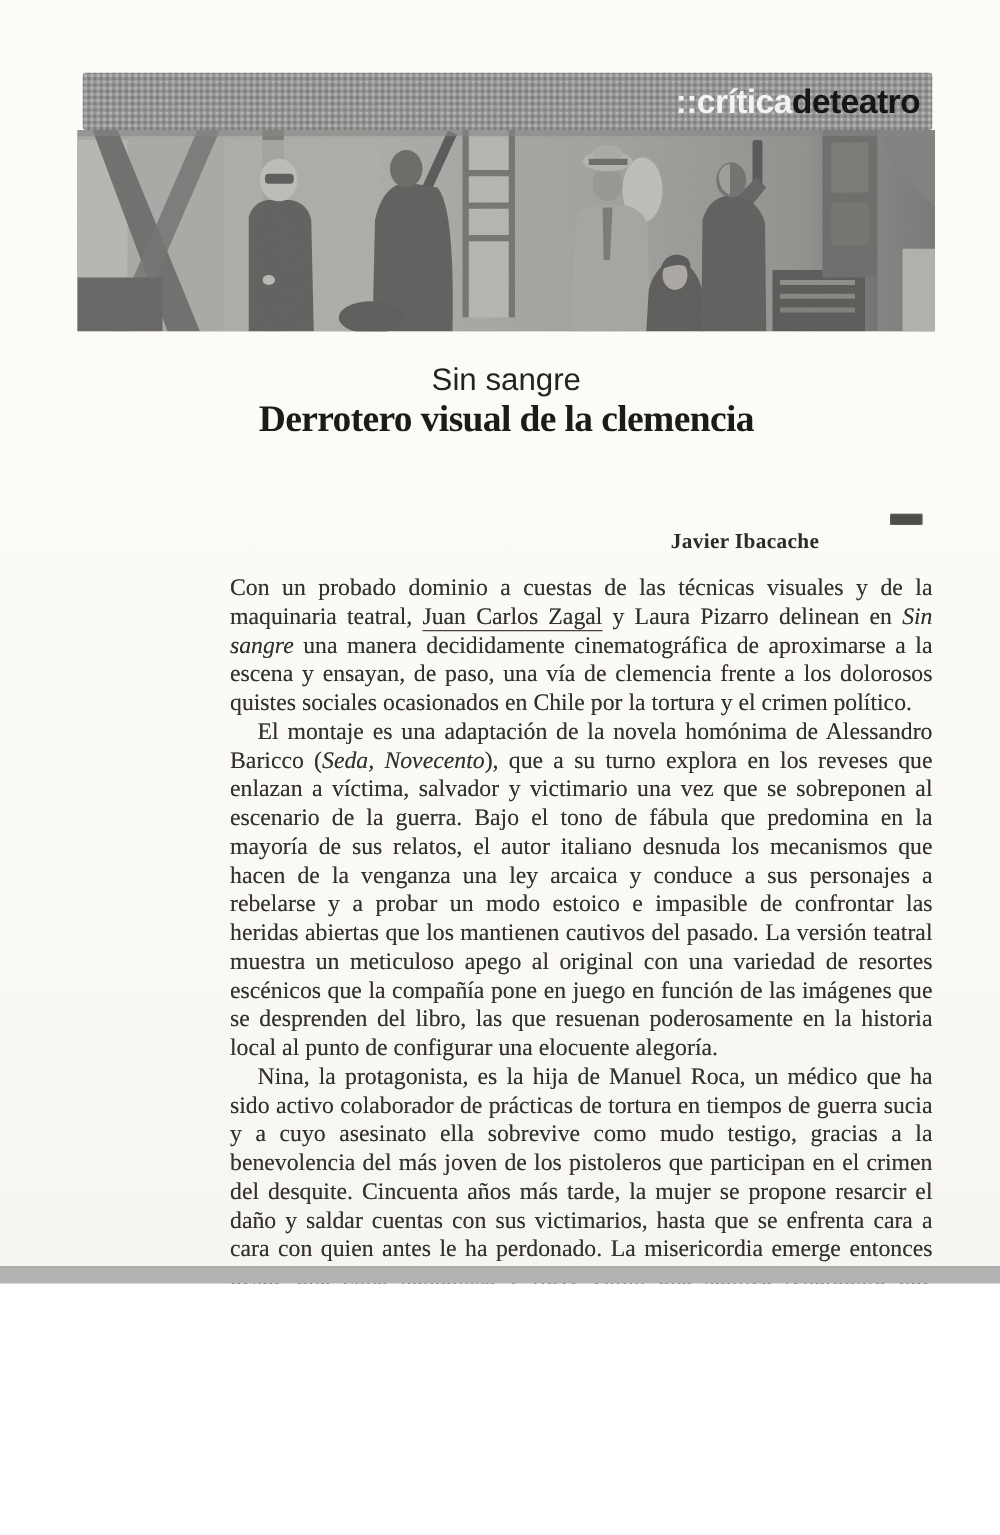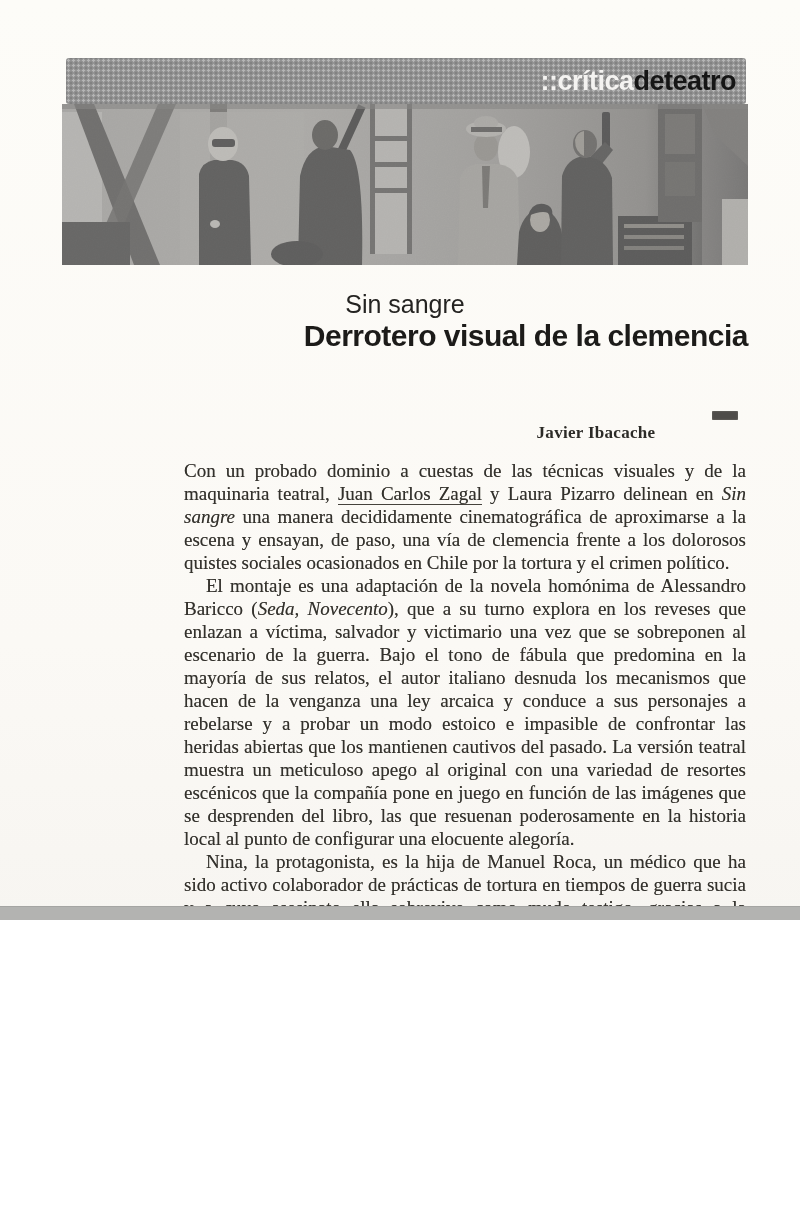--- a/index.html
+++ b/index.html
@@ -1,17 +1,17 @@
 <!DOCTYPE html>
 <html><head>
 <meta charset="utf-8">
 <style>
   html,body{margin:0;padding:0;}
   .page{
-    position:relative;width:800px;height:920px;overflow:hidden;
+    position:relative;width:800px;height:1027px;overflow:hidden;
     background:linear-gradient(180deg,#fdfcf8 0%,#fbf9f5 70%,#f7f5f1 100%);
     font-family:"Liberation Serif",serif;
   }
   
   .scan-band{position:absolute;left:0;bottom:0;width:800px;height:13px;background:#b3b3b1;border-top:1px solid #a5a5a3;}
   
   .header-bar{
     position:absolute;left:66px;top:58px;width:680px;height:46px;border-radius:3px;
     background-color:#959595;
     background-image:
@@ -28,22 +28,22 @@
   .brand-dark{color:#161616;}
   
   .photo{position:absolute;left:62px;top:104px;width:686px;height:161px;background:#9b9995;}
   .photo svg{display:block;}
   
   .supertitle{
     position:absolute;left:62px;top:290px;width:686px;text-align:center;
     font-family:"Liberation Sans",sans-serif;font-size:25px;font-weight:400;color:#242321;letter-spacing:0;
   }
   .title{
-    position:absolute;left:62px;top:319px;width:686px;text-align:right;
-    font-family:Liberation Sans, sans-serif;font-size:30px;font-weight:bold;color:#1c1b19;letter-spacing:-0.5px;
+    position:absolute;left:62px;top:319px;width:686px;text-align:center;
+    font-family:Liberation Serif, serif;font-size:30px;font-weight:bold;color:#1c1b19;letter-spacing:-0.5px;
   }
   
   .author-badge{position:absolute;left:712px;top:411px;width:26px;height:9px;background:#4e4c49;box-shadow:inset 0 0 2px #7e7b76;border-radius:1px;}
   .author-name{
     position:absolute;left:446px;top:423px;width:300px;text-align:center;
     font-family:"Liberation Serif",serif;font-weight:bold;font-size:17px;color:#2c2b27;letter-spacing:.3px;
   }
   
   .article-body{
     position:absolute;left:184px;top:459px;width:562px;

